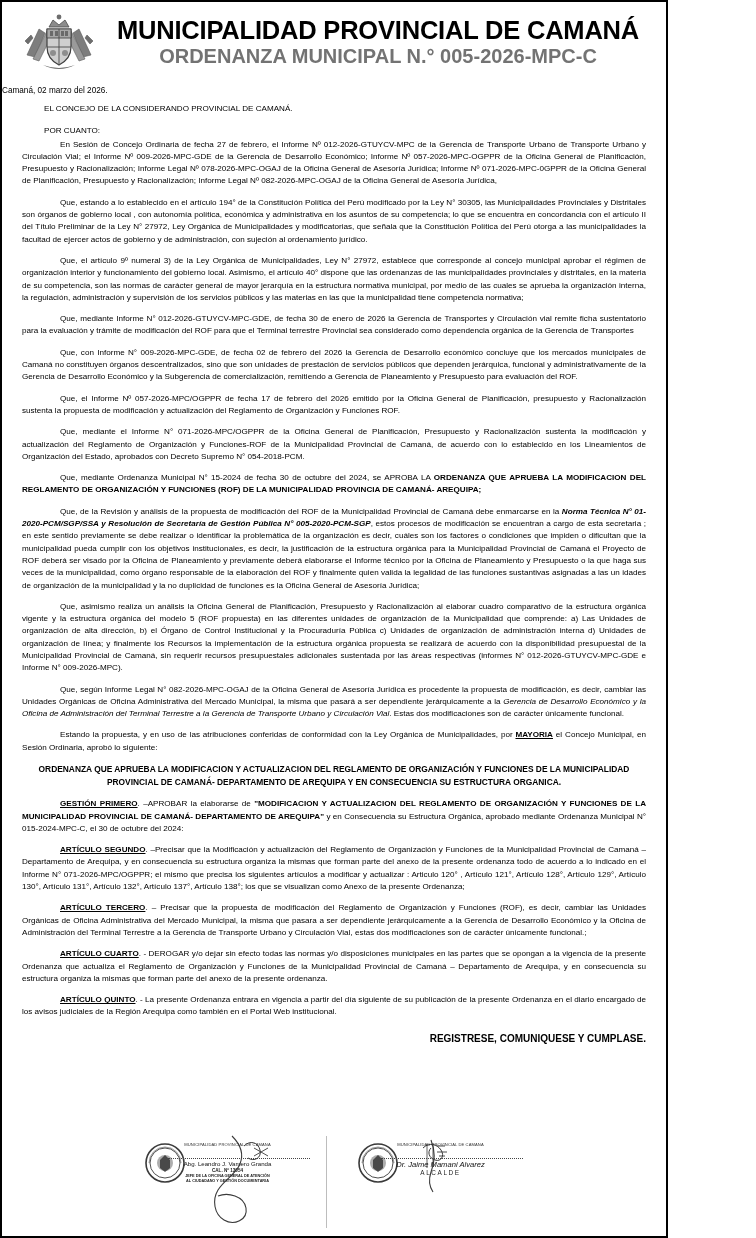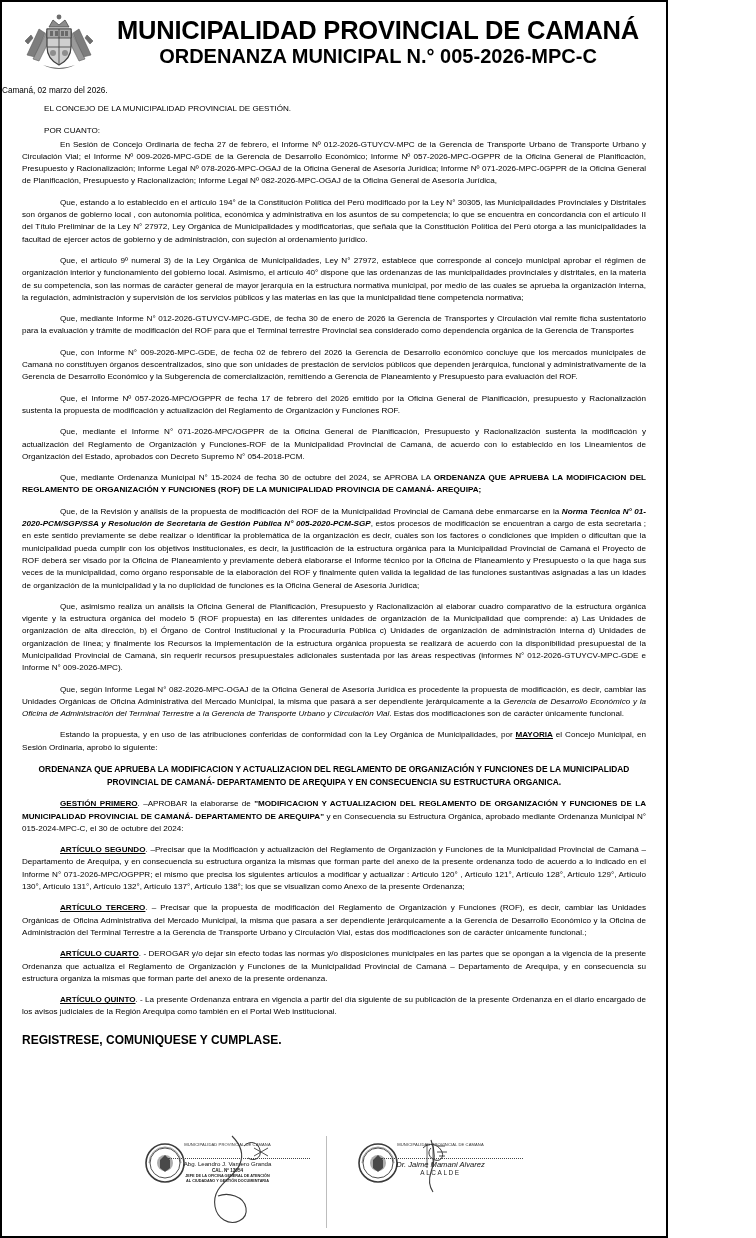--- a/index.html
+++ b/index.html
@@ -50,21 +50,21 @@
     letter-spacing: -0.2px;
     line-height: 1.04;
     color: #000;
     white-space: nowrap;
   }
   .title-sub {
     font-size: 20px;
     font-weight: bold;
     line-height: 1.25;
     margin-top: 1px;
-    color: #000000;
+    color: #737373;
     white-space: nowrap;
   }
   .place-date {
     text-align: left;
     font-size: 8.2px;
     padding: 6px 14px 0 0;
     color: #000;
   }
   
   .body {
@@ -95,24 +95,24 @@
   u { text-decoration: underline; }
   .heading-block {
     font-weight: bold;
     font-size: 8.4px;
     text-align: center;
     text-indent: 0;
     line-height: 1.5;
     margin: 8px 0 10px 0;
   }
   .registrese {
-    text-align: left;
+    text-align: right;
     text-indent: 0;
     font-weight: bold;
-    font-size: 12px;
+    font-size: 10px;
     margin-top: 12px;
     margin-bottom: 0;
   }
   
   .signatures {
     position: absolute;
     left: 0;
     right: 0;
     bottom: 4px;
     height: 96px;
@@ -227,21 +227,21 @@
     <div class="header-titles">
       <div class="title-main">MUNICIPALIDAD PROVINCIAL DE CAMANÁ</div>
       <div class="title-sub">ORDENANZA MUNICIPAL N.° 005-2026-MPC-C</div>
     </div>
   </div>
 
   <div class="place-date">Camaná, 02 marzo del 2026.</div>
 
   <div class="body">
 
-    <p class="label">EL CONCEJO DE LA MUNICIPALIDAD PROVINCIAL DE GESTIÓN.</p>
+    <p class="label">EL CONCEJO DE LA CONSIDERANDO PROVINCIAL DE CAMANÁ.</p>
 
     <p class="label" style="margin-top:10px;">POR CUANTO:</p>
     <p class="indent">En Sesión de Concejo Ordinaria de fecha 27 de febrero, el Informe Nº 012-2026-GTUYCV-MPC  de la Gerencia de Transporte Urbano de Transporte Urbano y Circulación Vial; el Informe Nº 009-2026-MPC-GDE de la Gerencia de Desarrollo Económico; Informe Nº 057-2026-MPC-OGPPR de la Oficina General de Planificación, Presupuesto y Racionalización; Informe Legal Nº 078-2026-MPC-OGAJ de la Oficina General de Asesoría Jurídica; Informe Nº 071-2026-MPC-0GPPR  de la Oficina General de Planificación, Presupuesto y Racionalización; Informe Legal Nº 082-2026-MPC-OGAJ de la Oficina General de Asesoría Jurídica,</p>
 
 
     <p class="indent">Que, estando a lo establecido en el artículo 194° de la Constitución Política del Perú modificado por la Ley N° 30305, las Municipalidades Provinciales y Distritales son órganos de gobierno local , con autonomía política, económica y administrativa en los asuntos de su competencia; lo que se encuentra en concordancia con el  artículo II del Título Preliminar de la Ley N° 27972, Ley Orgánica de Municipalidades y  modificatorias, que señala que la Constitución Política del Perú otorga a las municipalidades la facultad de ejercer actos de gobierno y de administración, con sujeción al ordenamiento jurídico.</p>
     <p class="indent">Que, el artículo 9º numeral 3) de la Ley Orgánica de Municipalidades, Ley N° 27972, establece que corresponde al concejo municipal aprobar el régimen de organización interior y funcionamiento del gobierno local. Asimismo, el artículo 40° dispone que las ordenanzas de las municipalidades provinciales y distritales, en la materia de su competencia, son las normas de carácter general de mayor jerarquía en la estructura normativa municipal, por medio de las cuales se aprueba la organización interna, la regulación, administración y supervisión de los servicios públicos y las materias en las que la municipalidad tiene competencia normativa;</p>
     <p class="indent">Que, mediante Informe N° 012-2026-GTUYCV-MPC-GDE, de fecha 30 de enero de 2026 la Gerencia de Transportes y Circulación vial remite ficha sustentatorio para la evaluación y trámite de modificación del ROF para que el Terminal terrestre Provincial sea considerado como dependencia orgánica de la Gerencia de Transportes</p>
     <p class="indent">Que, con Informe N° 009-2026-MPC-GDE, de fecha 02 de febrero del 2026 la Gerencia de Desarrollo económico concluye que los mercados municipales de Camaná no constituyen órganos descentralizados, sino que son unidades de prestación de servicios públicos que dependen jerárquica, funcional y administrativamente de la Gerencia de Desarrollo Económico y la Subgerencia de comercialización, remitiendo a Gerencia de Planeamiento y Presupuesto para evaluación del ROF.</p>
     <p class="indent">Que, el Informe Nº 057-2026-MPC/OGPPR de fecha 17 de febrero del 2026 emitido por la Oficina General de Planificación, presupuesto y Racionalización sustenta la propuesta de modificación y actualización del Reglamento de Organización y Funciones ROF.</p>

